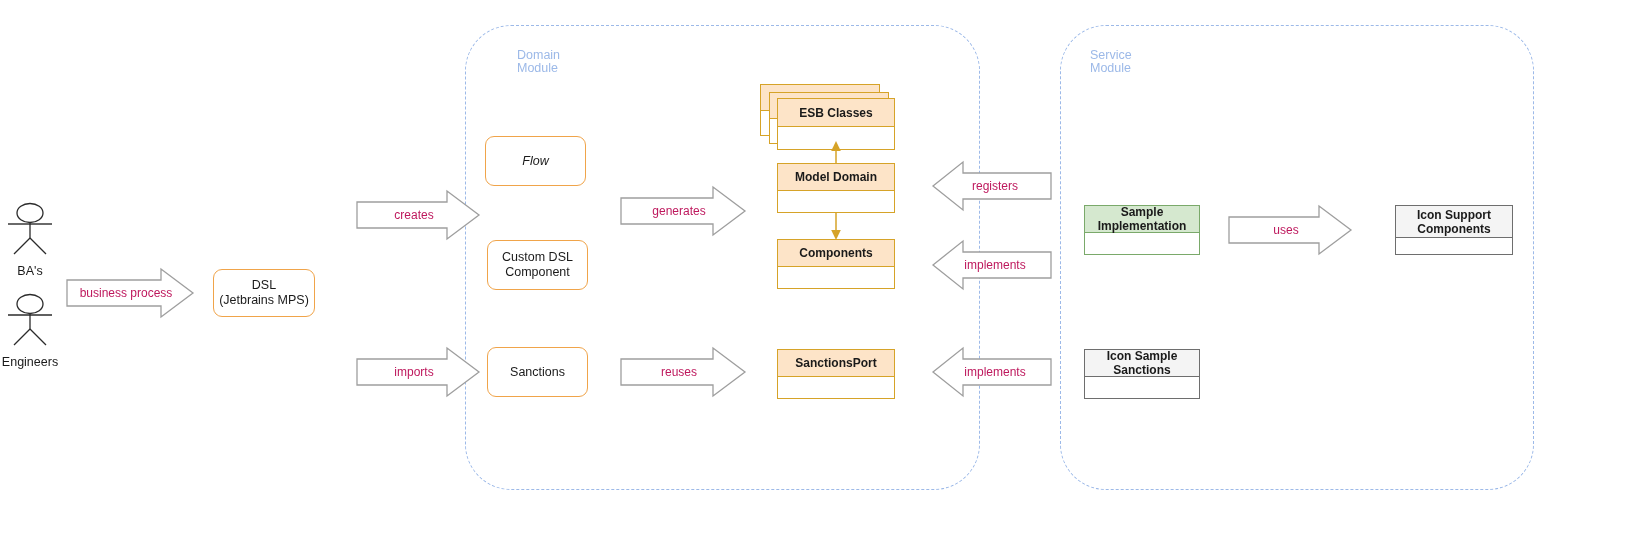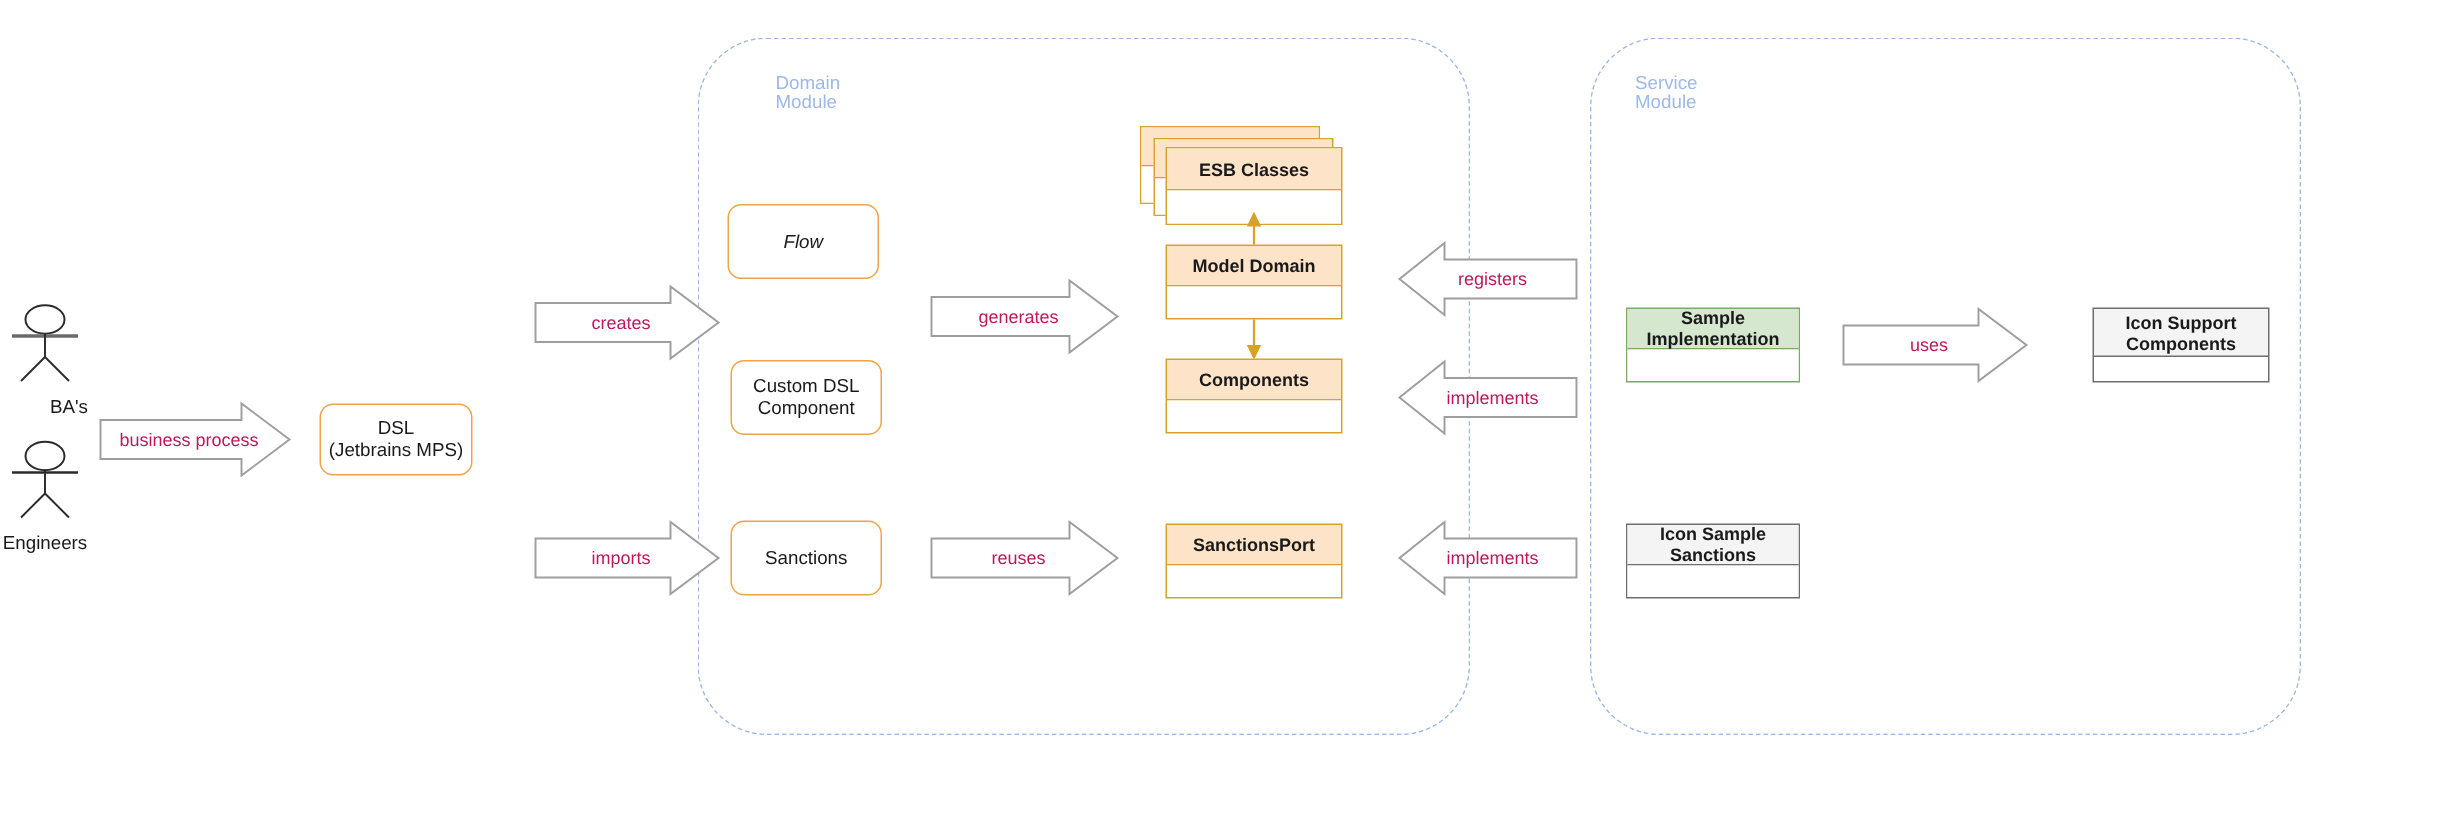--- a/index.html
+++ b/index.html
@@ -130,21 +130,21 @@
 
   <div class="abs" style="left:4px; top:200px;">
     <svg width="52" height="58" viewBox="0 0 52 58" aria-hidden="true">
       <ellipse cx="26" cy="13" rx="13" ry="9.5" fill="#ffffff" stroke="#2b2b2b" stroke-width="1.3"></ellipse>
       <line x1="4" y1="24" x2="48" y2="24" stroke="#6a6a6a" stroke-width="2.2"></line>
       <line x1="26" y1="22" x2="26" y2="38" stroke="#2b2b2b" stroke-width="1.3"></line>
       <line x1="26" y1="38" x2="10" y2="54" stroke="#2b2b2b" stroke-width="1.3"></line>
       <line x1="26" y1="38" x2="42" y2="54" stroke="#2b2b2b" stroke-width="1.3"></line>
     </svg>
   </div>
-  <div class="actor-label" style="left:16px; top:264px; width:60px;">BA's</div>
+  <div class="actor-label" style="left:0px; top:264px; width:60px;">BA's</div>
 
   <div class="abs" style="left:4px; top:291px;">
     <svg width="52" height="58" viewBox="0 0 52 58" aria-hidden="true">
       <ellipse cx="26" cy="13" rx="13" ry="9.5" fill="#ffffff" stroke="#2b2b2b" stroke-width="1.3"></ellipse>
       <line x1="4" y1="24" x2="48" y2="24" stroke="#2b2b2b" stroke-width="1.6"></line>
       <line x1="26" y1="22" x2="26" y2="38" stroke="#2b2b2b" stroke-width="1.3"></line>
       <line x1="26" y1="38" x2="10" y2="54" stroke="#2b2b2b" stroke-width="1.3"></line>
       <line x1="26" y1="38" x2="42" y2="54" stroke="#2b2b2b" stroke-width="1.3"></line>
     </svg>
   </div>

